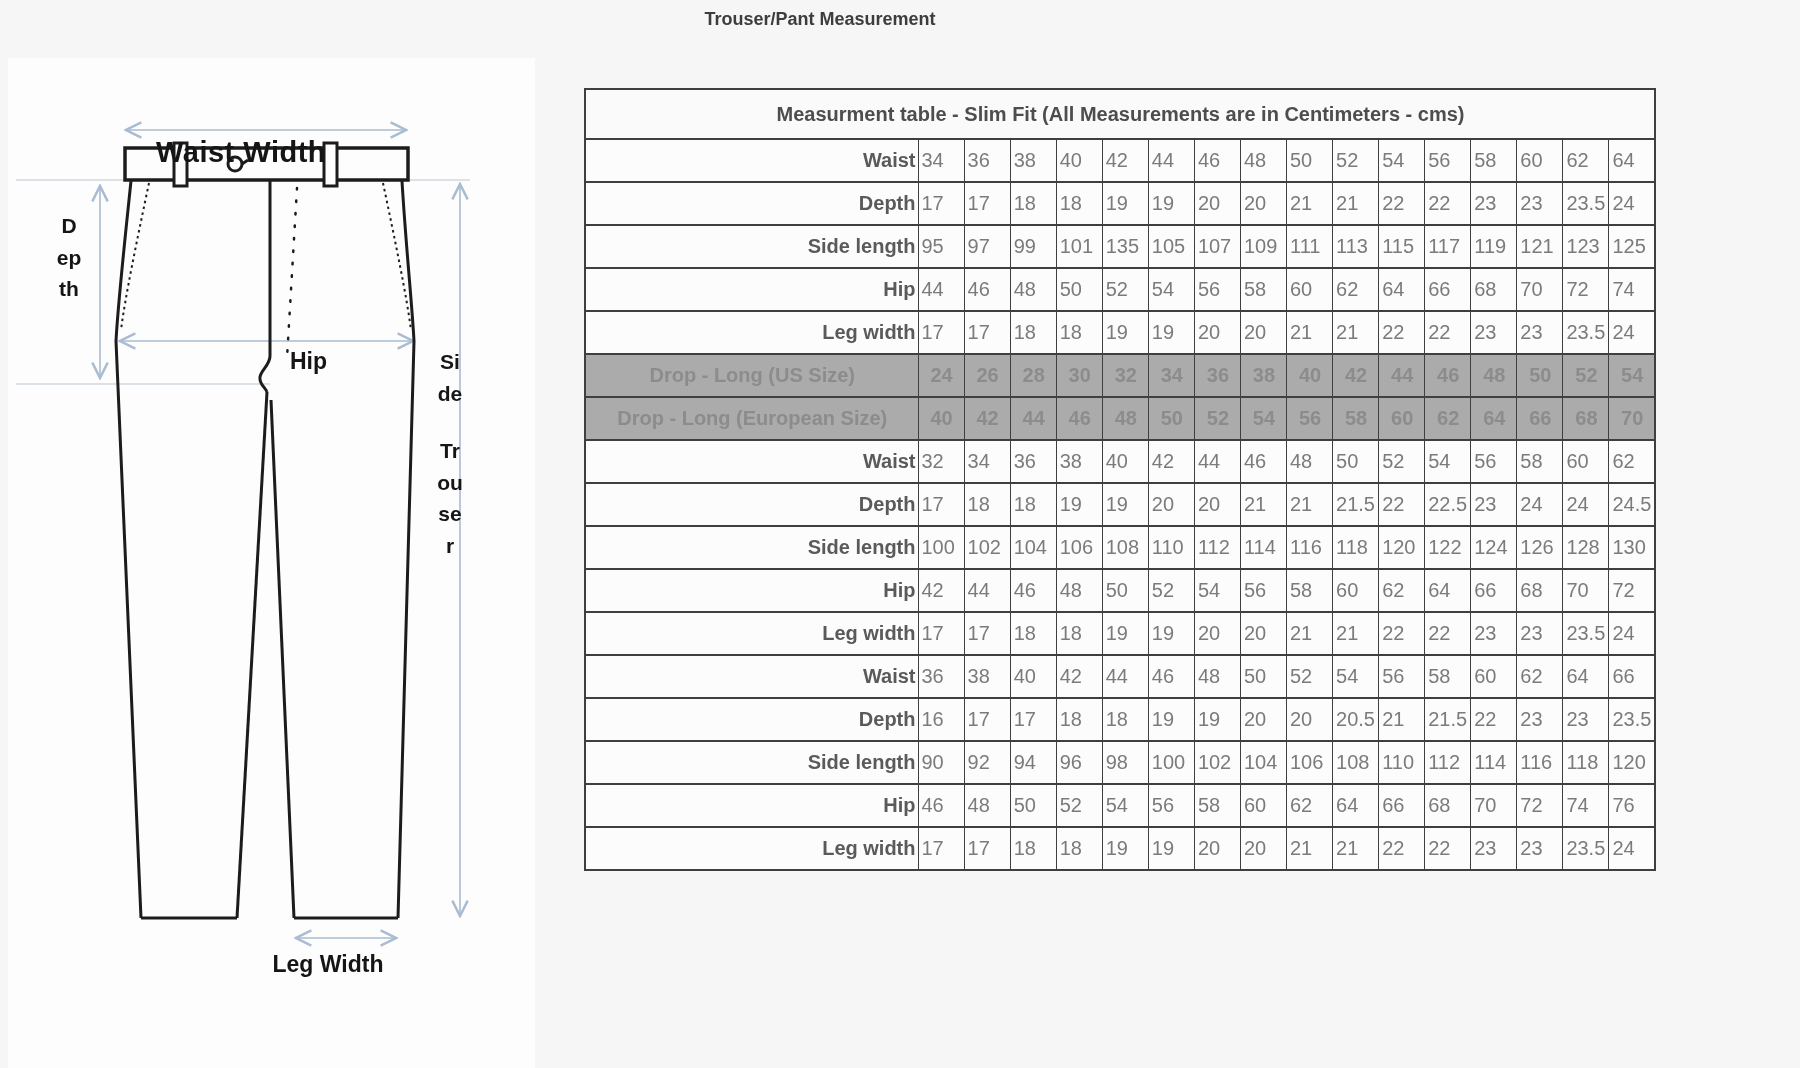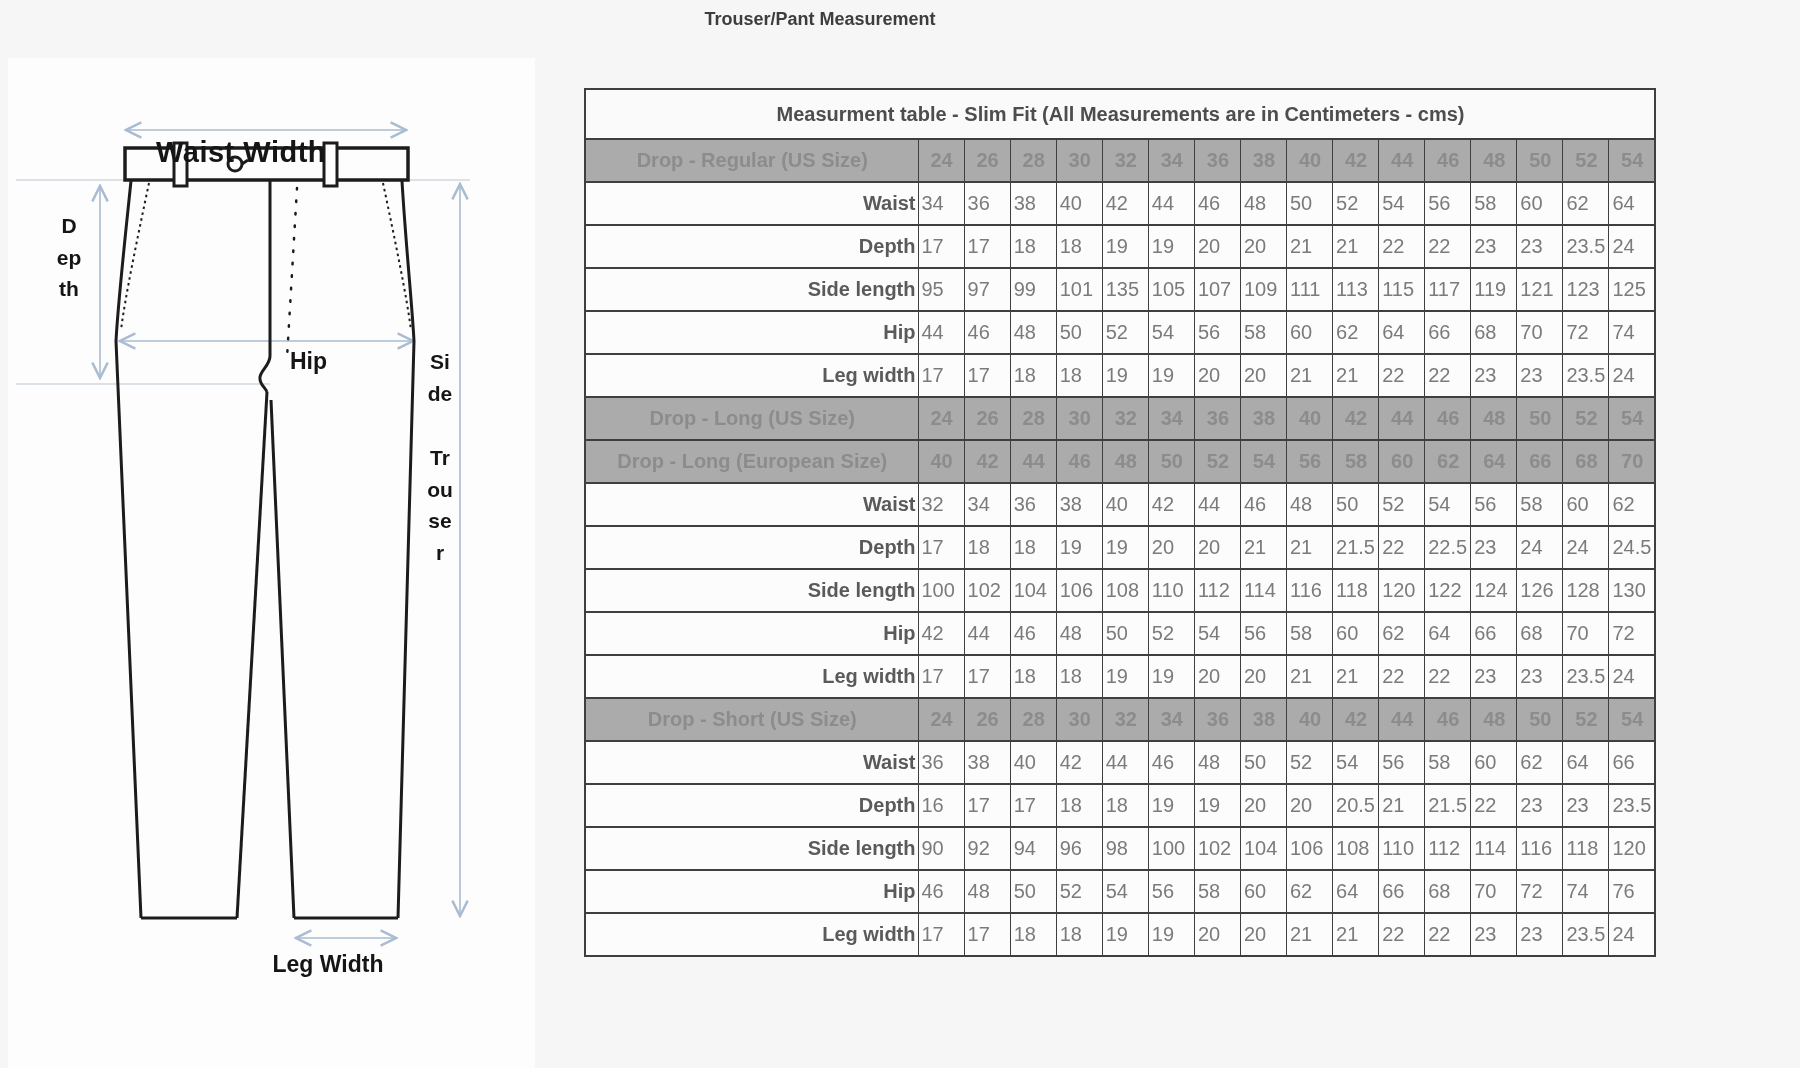--- a/index.html
+++ b/index.html
@@ -18,21 +18,21 @@
     background:#fdfdfd;
   }
   .diagram-card svg{position:absolute;left:0;top:0;}
   .dlabel{position:absolute;color:#151515;font-weight:bold;}
   .lbl-waist{left:148px;top:30px;width:210px;text-align:left;font-size:29px;letter-spacing:.5px;margin-top:48px;}
   .lbl-hip{left:282px;top:290px;font-size:23px;}
   .lbl-legw{left:235px;top:893px;width:170px;text-align:center;font-size:23px;}
   .vstack{width:26px;text-align:center;font-size:21px;line-height:1.5;
           word-break:break-all;overflow-wrap:anywhere;}
   .lbl-depth{left:48px;top:152px;}
-  .lbl-side{left:419px;top:288px;display:flex;flex-direction:column;gap:33px;}
+  .lbl-side{left:429px;top:288px;display:flex;flex-direction:column;gap:26px;}
   
   .mtable{
     position:absolute;left:567px;top:88px;width:1072px;
     border-collapse:collapse;table-layout:fixed;
     background:#fcfcfc;border:2px solid #3f3f3f;margin-left:17px;
   }
   .mtable td{
     border:1px solid #3f3f3f;border-top-width:2px;border-bottom-width:2px;
     font-size:20px;height:41px;padding:0 2px 0 3px;overflow:hidden;white-space:nowrap;
   }
@@ -112,39 +112,20 @@
       <col>
       <col>
       <col>
       <col>
       <col>
   </colgroup>
   <tbody>
     <tr>
       <td class="ttitle" colspan="17">Measurment table - Slim Fit (All Measurements are in Centimeters - cms)</td>
     </tr>
-  <tr>
-        <td class="hdr">Drop - Regular (US Size)</td>
-        <td class="hdr">24</td>
-        <td class="hdr">26</td>
-        <td class="hdr">28</td>
-        <td class="hdr">30</td>
-        <td class="hdr">32</td>
-        <td class="hdr">34</td>
-        <td class="hdr">36</td>
-        <td class="hdr">38</td>
-        <td class="hdr">40</td>
-        <td class="hdr">42</td>
-        <td class="hdr">44</td>
-        <td class="hdr">46</td>
-        <td class="hdr">48</td>
-        <td class="hdr">50</td>
-        <td class="hdr">52</td>
-        <td class="hdr">54</td>
-      </tr>
       <tr>
         <td class="rowlbl">Waist</td>
         <td class="val">34</td>
         <td class="val">36</td>
         <td class="val">38</td>
         <td class="val">40</td>
         <td class="val">42</td>
         <td class="val">44</td>
         <td class="val">46</td>
         <td class="val">48</td>
@@ -360,39 +341,20 @@
         <td class="val">21</td>
         <td class="val">21</td>
         <td class="val">22</td>
         <td class="val">22</td>
         <td class="val">23</td>
         <td class="val">23</td>
         <td class="val">23.5</td>
         <td class="val">24</td>
       </tr>
       <tr>
-        <td class="hdr">Drop - Short (US Size)</td>
-        <td class="hdr">24</td>
-        <td class="hdr">26</td>
-        <td class="hdr">28</td>
-        <td class="hdr">30</td>
-        <td class="hdr">32</td>
-        <td class="hdr">34</td>
-        <td class="hdr">36</td>
-        <td class="hdr">38</td>
-        <td class="hdr">40</td>
-        <td class="hdr">42</td>
-        <td class="hdr">44</td>
-        <td class="hdr">46</td>
-        <td class="hdr">48</td>
-        <td class="hdr">50</td>
-        <td class="hdr">52</td>
-        <td class="hdr">54</td>
-      </tr>
-      <tr>
         <td class="rowlbl">Waist</td>
         <td class="val">36</td>
         <td class="val">38</td>
         <td class="val">40</td>
         <td class="val">42</td>
         <td class="val">44</td>
         <td class="val">46</td>
         <td class="val">48</td>
         <td class="val">50</td>
         <td class="val">52</td>

